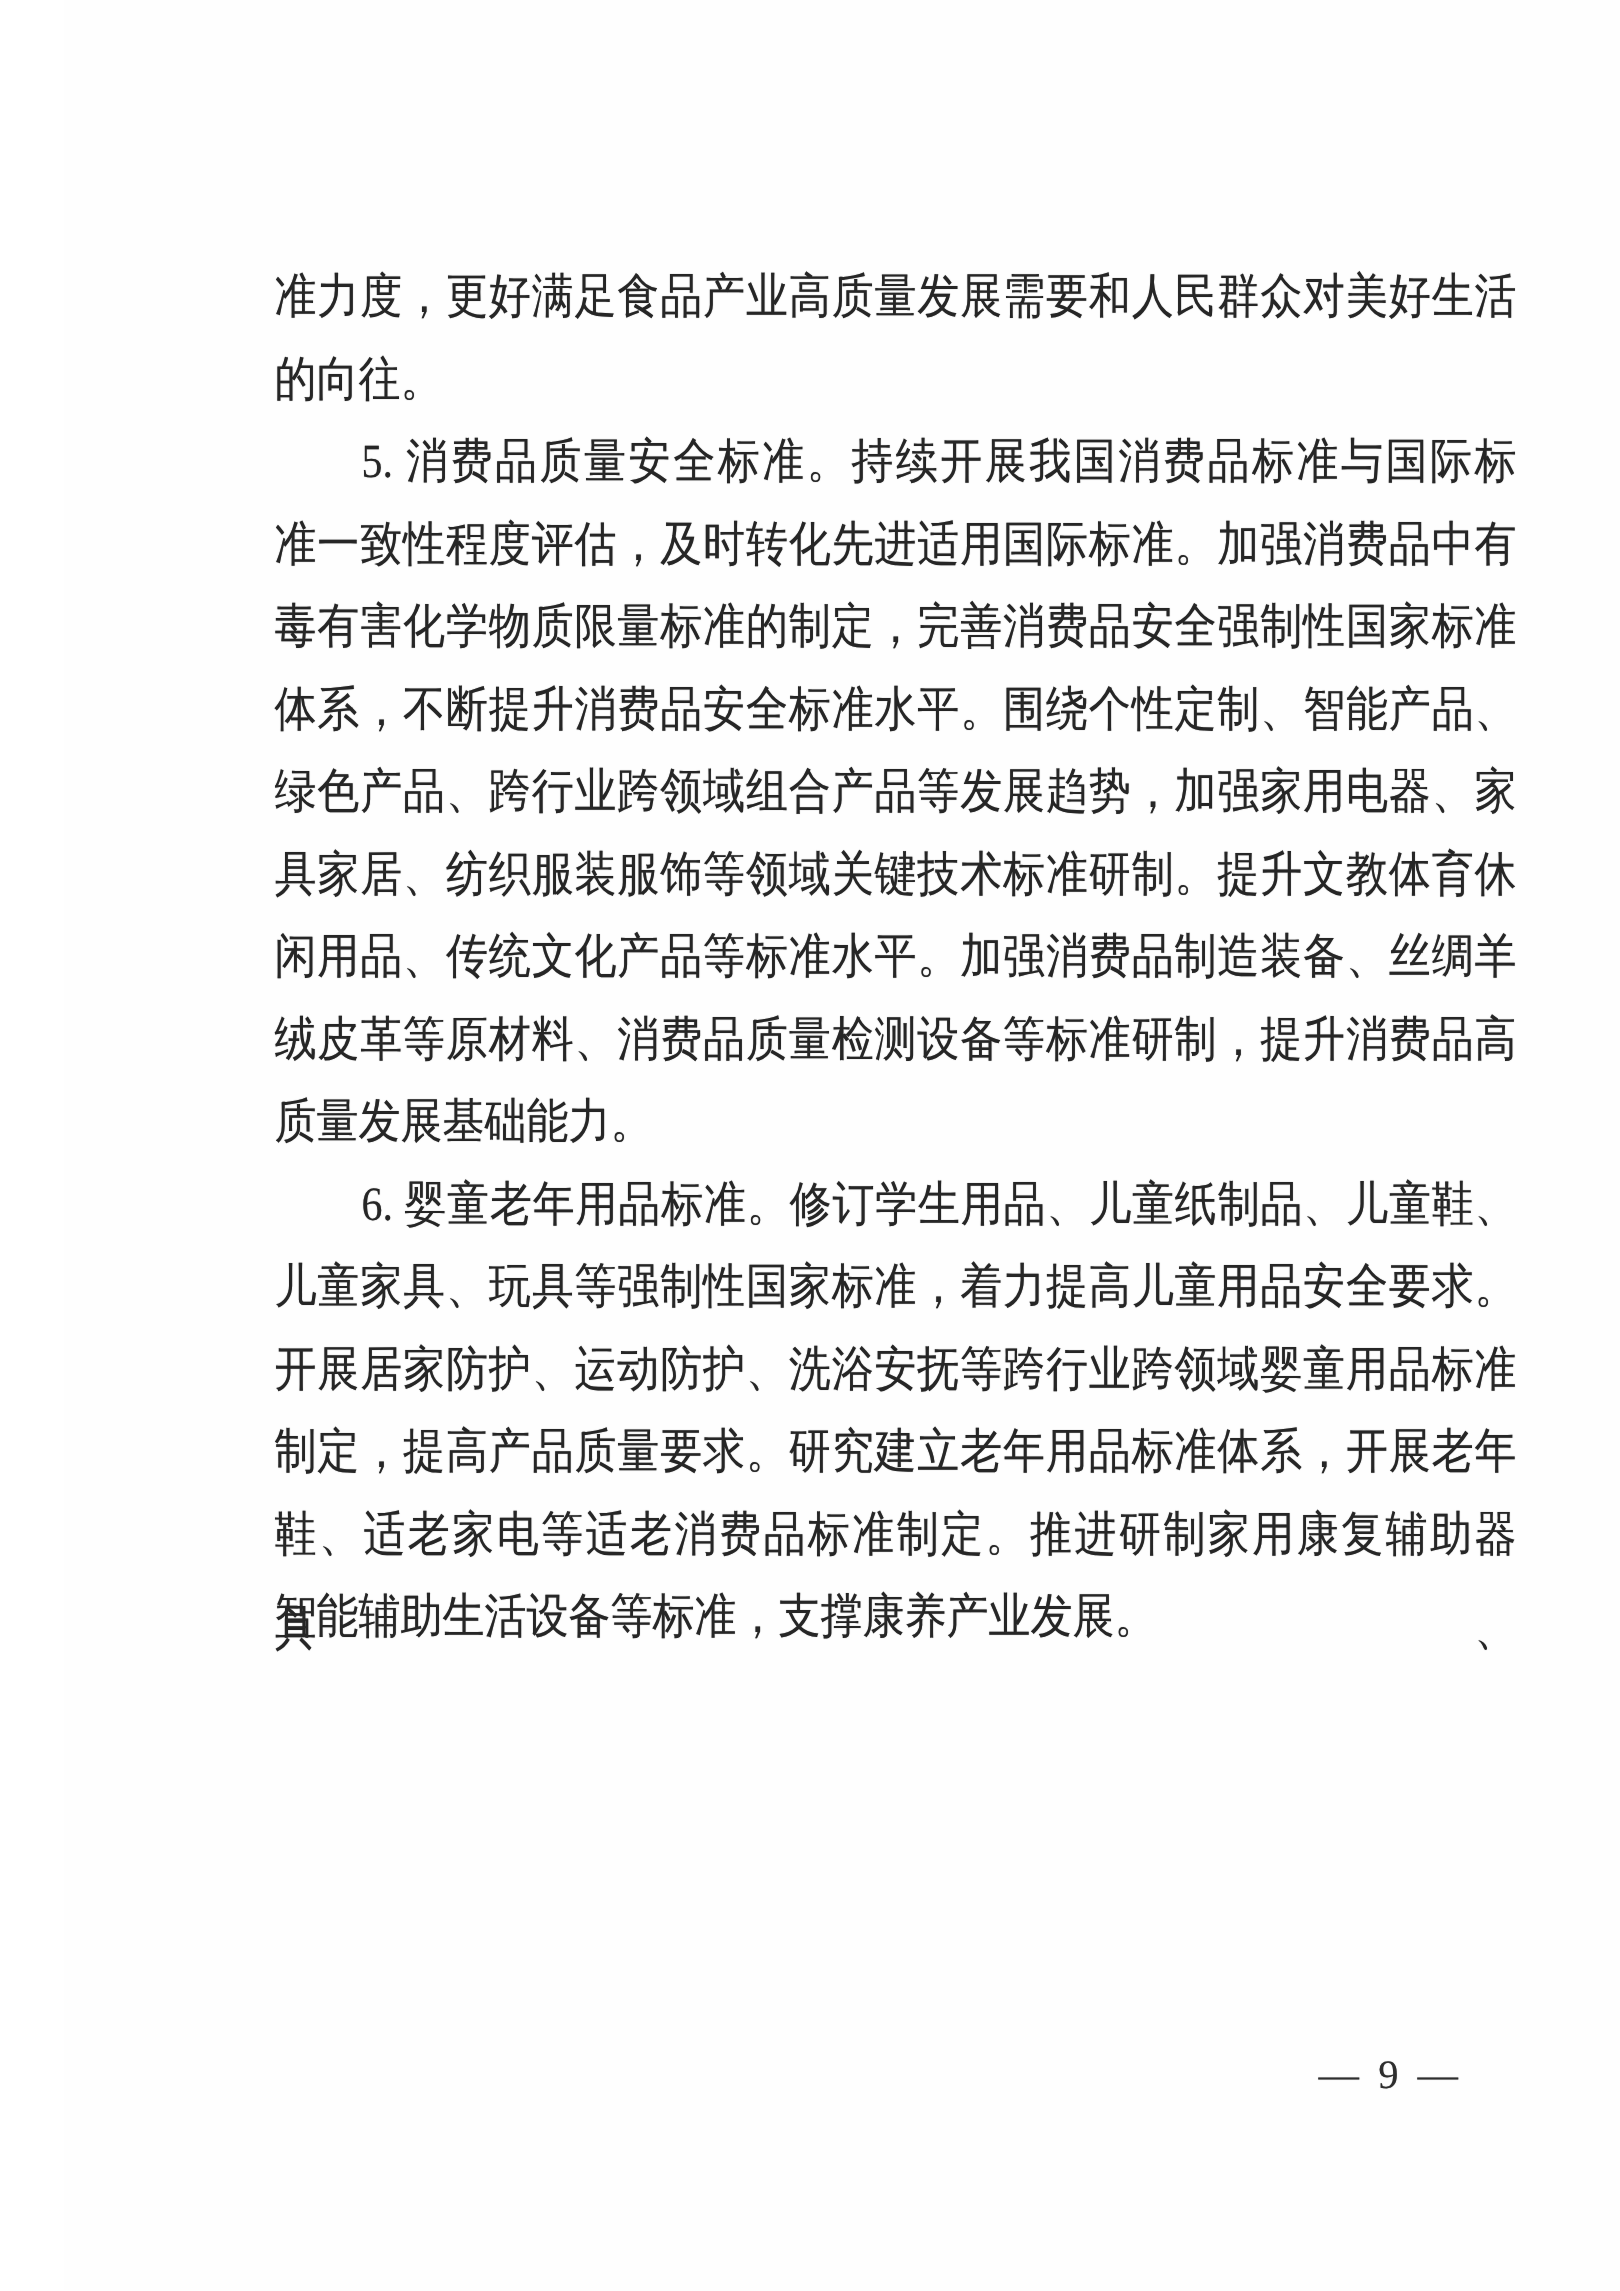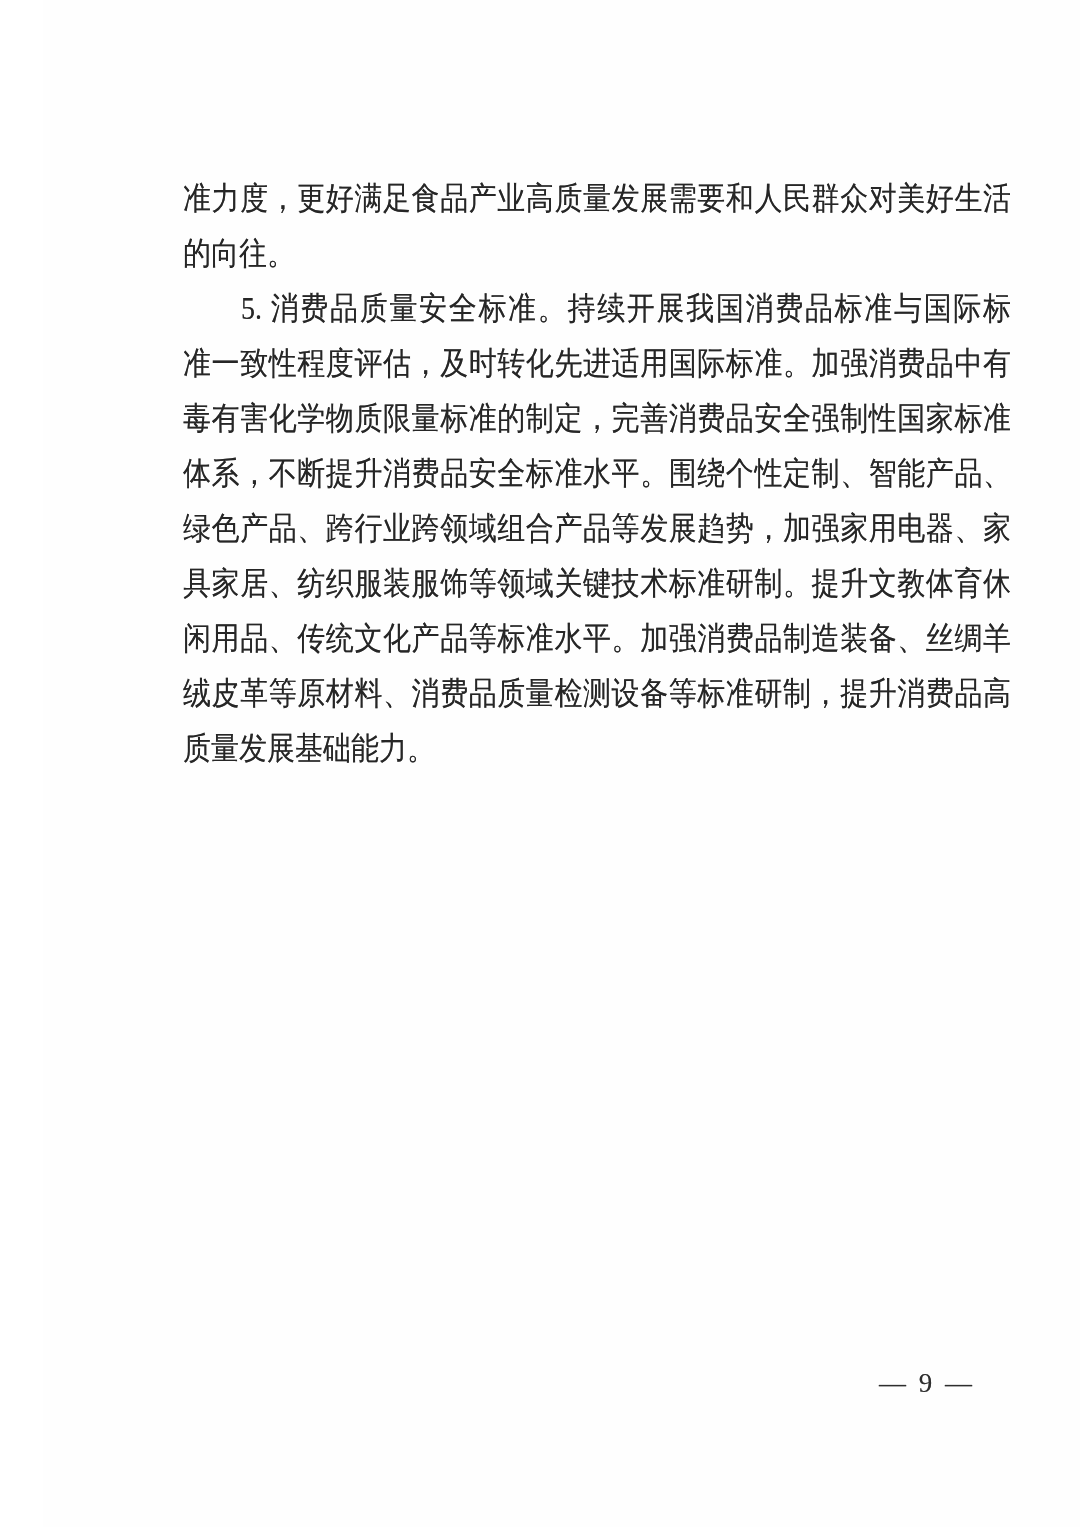--- a/index.html
+++ b/index.html
@@ -73,19 +73,27 @@
       <div class="line">准一致性程度评估，及时转化先进适用国际标准。加强消费品中有</div>
       <div class="line">毒有害化学物质限量标准的制定，完善消费品安全强制性国家标准</div>
       <div class="line">体系，不断提升消费品安全标准水平。围绕个性定制、智能产品、</div>
       <div class="line">绿色产品、跨行业跨领域组合产品等发展趋势，加强家用电器、家</div>
       <div class="line">具家居、纺织服装服饰等领域关键技术标准研制。提升文教体育休</div>
       <div class="line">闲用品、传统文化产品等标准水平。加强消费品制造装备、丝绸羊</div>
       <div class="line">绒皮革等原材料、消费品质量检测设备等标准研制，提升消费品高</div>
       <div class="line plast">质量发展基础能力。</div>
     </div>
 
+    <div class="para">
+      <div class="line indent">6. 婴童老年用品标准。修订学生用品、儿童纸制品、儿童鞋、</div>
+      <div class="line">儿童家具、玩具等强制性国家标准，着力提高儿童用品安全要求。</div>
+      <div class="line">开展居家防护、运动防护、洗浴安抚等跨行业跨领域婴童用品标准</div>
+      <div class="line">制定，提高产品质量要求。研究建立老年用品标准体系，开展老年</div>
+      <div class="line">鞋、适老家电等适老消费品标准制定。推进研制家用康复辅助器具、</div>
+      <div class="line plast">智能辅助生活设备等标准，支撑康养产业发展。</div>
+    </div>
 
 
   </div>
 
   <div class="page-number">— 9 —</div>
 
 </div>
 
 </body></html>

